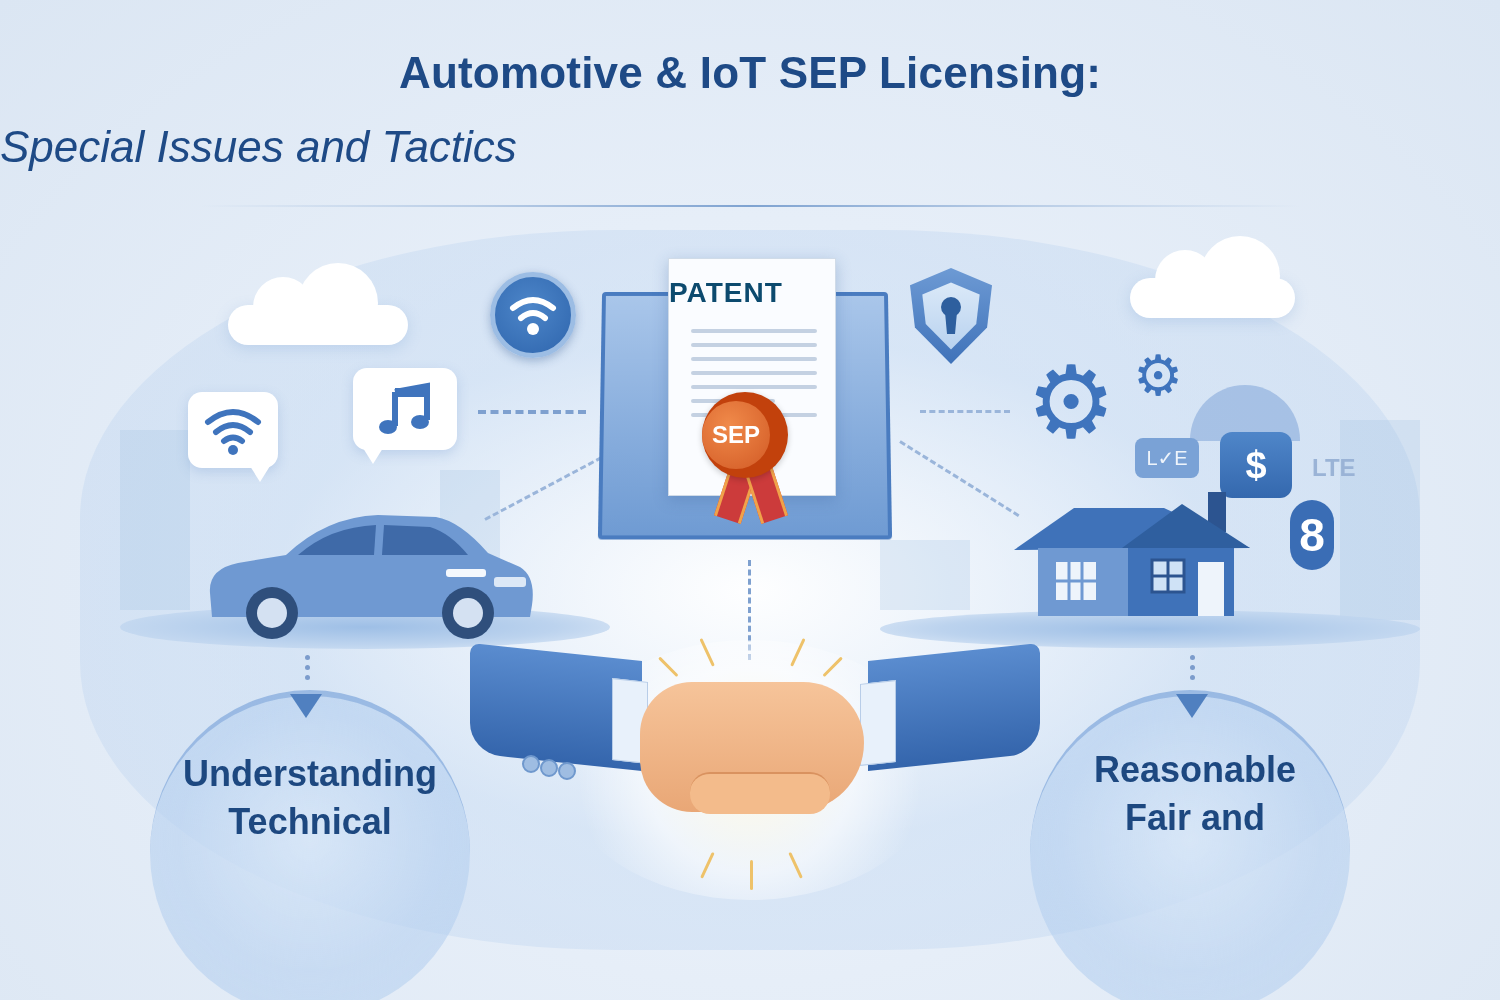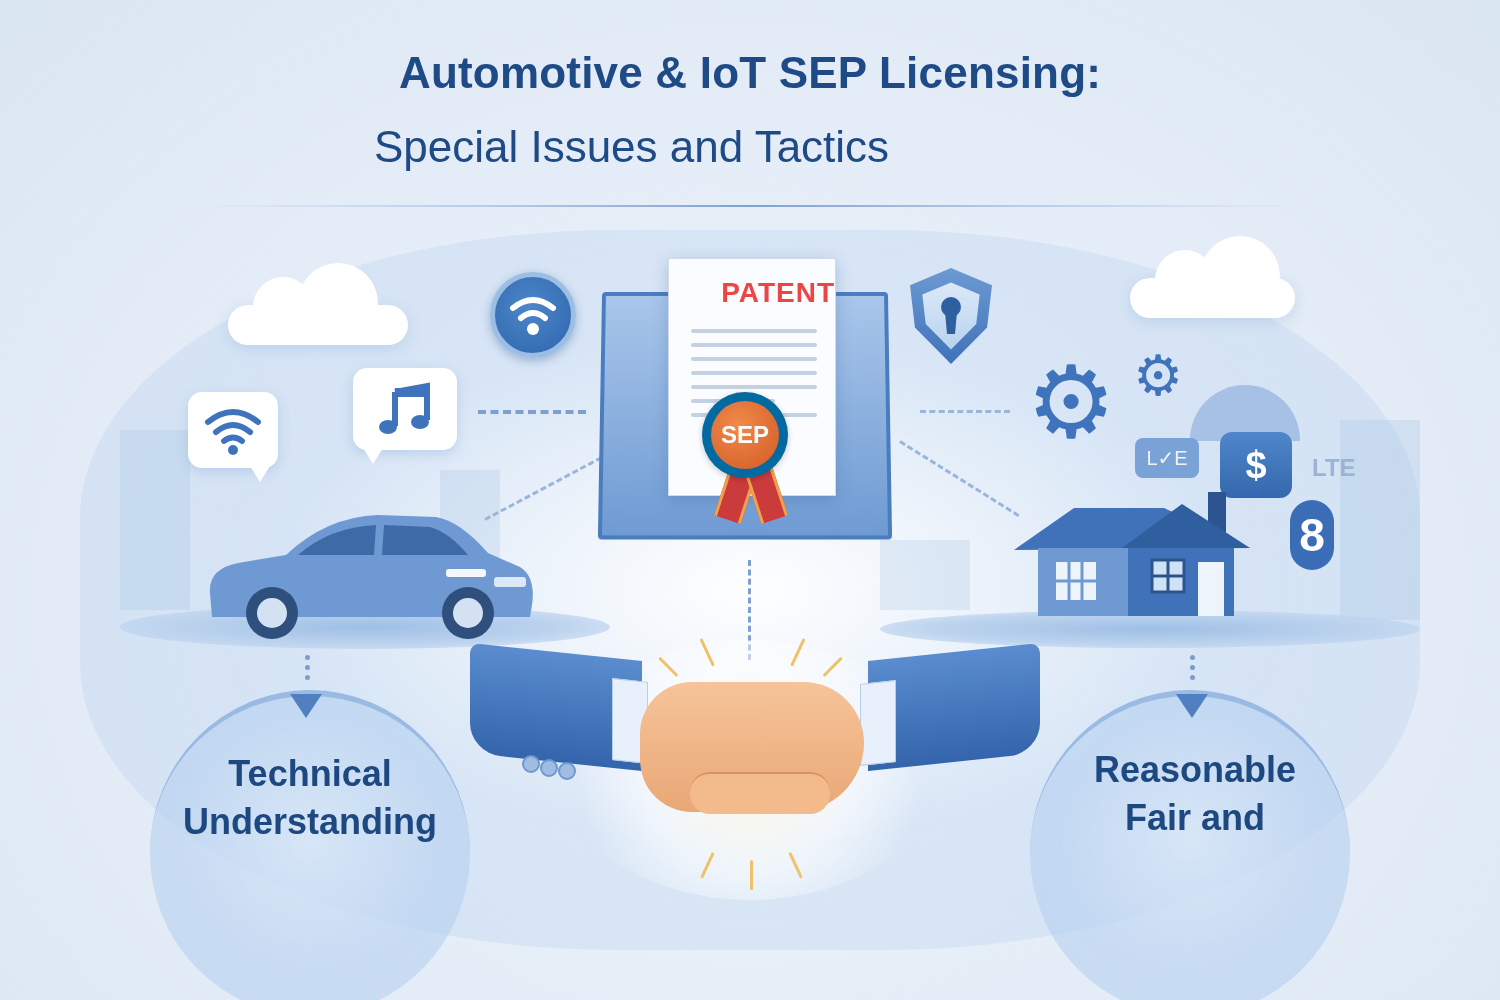--- a/index.html
+++ b/index.html
@@ -1,21 +1,21 @@
 <!DOCTYPE html>
 <html><head>
 <meta charset="utf-8">
 <style>
   html,body{margin:0;padding:0;}
   body{width:1500px;height:1000px;overflow:hidden;position:relative;
     background:radial-gradient(ellipse at 50% 60%, #f4f8fd 0%, #e6eef8 45%, #dbe6f3 100%);
     font-family:"Liberation Sans", sans-serif;}
   .abs{position:absolute;}
   .title{left:0;width:1500px;top:48px;text-align:center;color:#1e4a86;font-weight:bold;font-size:44px;letter-spacing:0.2px;}
-  .subtitle{left:0;width:1263px;top:122px;text-align:center;color:#1e4a86;font-size:44px;}
+  .subtitle{left:0;width:1263px;top:122px;color:#1e4a86;font-style:italic;font-size:44px;}
   .rule{left:200px;top:205px;width:1100px;height:2px;background:linear-gradient(90deg,transparent,#b9cde6,#7fa3d1,#b9cde6,transparent);}
   .bgwash{left:80px;top:230px;width:1340px;height:720px;border-radius:40%;
     background:radial-gradient(ellipse at 50% 50%, rgba(255,255,255,0.9) 0%, rgba(200,220,243,0.55) 50%, rgba(170,200,236,0.25) 75%, transparent 100%);}
   .city{background:rgba(150,185,225,0.22);}
   .cloud{background:#fff;border-radius:40px;box-shadow:0 4px 14px rgba(120,160,210,0.25);}
   .cloud::before,.cloud::after{content:"";position:absolute;background:#fff;border-radius:50%;}
   .cloud::before{width:60px;height:60px;left:25px;top:-28px;}
   .cloud::after{width:80px;height:80px;left:70px;top:-42px;}
   .bubble{background:#fff;border-radius:14px;box-shadow:0 4px 12px rgba(100,140,200,0.25);display:flex;align-items:center;justify-content:center;}
   .bubble .tail{position:absolute;width:0;height:0;border-left:10px solid transparent;border-right:10px solid transparent;border-top:16px solid #fff;}
@@ -23,23 +23,23 @@
   .dash-d{height:0;border-top:3px dashed #9ab5da;transform-origin:left center;}
   .circle-zone{border-radius:50%;background:radial-gradient(circle at 50% 45%, rgba(215,230,247,0.9) 0%, rgba(185,210,240,0.65) 55%, rgba(160,195,235,0.4) 100%);
     border-top:6px solid rgba(120,160,215,0.55);}
   .zone-text{color:#1d4880;font-weight:bold;font-size:36px;text-align:center;line-height:48px;}
   .arrow-down{width:0;height:0;border-left:16px solid transparent;border-right:16px solid transparent;border-top:24px solid #5080c0;}
   .dots{width:4px;}
   .dots span{display:block;width:5px;height:5px;border-radius:50%;background:#7c9ccc;margin-bottom:5px;}
   .platform{border-radius:50%;background:radial-gradient(ellipse at 50% 50%, #9ebfe6 0%, #bcd3ee 55%, rgba(200,220,243,0.2) 100%);}
   .doc-back{background:linear-gradient(180deg,#a9c6ea,#6f9bd3);border:4px solid #4a7cc0;border-radius:4px;}
   .doc-front{background:#fafcff;border:1px solid #d0dbe8;box-shadow:0 4px 14px rgba(60,100,160,0.3);}
-  .patent-label{color:#ef4444;font-weight:bold;font-size:28px;text-align:right;letter-spacing:1px;}
+  .patent-label{color:#0c4a6e;font-weight:bold;font-size:28px;text-align:left;letter-spacing:1px;}
   .doc-line{height:4px;background:#c4d1e2;border-radius:2px;}
-  .seal{width:86px;height:86px;border-radius:50%;background:#0369a1;display:flex;align-items:center;justify-content:center;box-shadow:0 2px 6px rgba(0,0,0,0.2);}
+  .seal{width:86px;height:86px;border-radius:50%;background:#c2410c;display:flex;align-items:center;box-shadow:0 2px 6px rgba(0,0,0,0.2);}
   .seal-inner{width:68px;height:68px;border-radius:50%;background:radial-gradient(circle at 40% 35%,#f08a4a,#d25a25);display:flex;align-items:center;justify-content:center;color:#fff;font-weight:bold;font-size:24px;}
   .ribbon{width:22px;height:56px;background:#cc3b3b;border-left:3px solid #f0a24a;border-right:3px solid #f0a24a;}
   .ring-icon{border-radius:50%;background:radial-gradient(circle at 45% 40%,#4d86c9,#2e65ad);border:5px solid #9cbde4;box-shadow:0 3px 10px rgba(40,80,140,0.35);display:flex;align-items:center;justify-content:center;}
   .shield{background:linear-gradient(180deg,#6d9ad4,#3f72b9);clip-path:polygon(50% 0,100% 18%,94% 62%,50% 100%,6% 62%,0 18%);display:flex;align-items:center;justify-content:center;}
   .shield-inner{width:70%;height:70%;background:linear-gradient(180deg,#dbe9f8,#b8d2ef);clip-path:polygon(50% 0,100% 18%,94% 62%,50% 100%,6% 62%,0 18%);display:flex;align-items:center;justify-content:center;}
   .gear{color:#3f74bd;line-height:1;text-align:center;}
   .blue-bubble{background:linear-gradient(180deg,#4f86c9,#3468ae);border-radius:12px;color:#fff;font-weight:bold;display:flex;align-items:center;justify-content:center;}
   .light-bubble{background:#7aa2d6;border-radius:8px;color:#eef4fb;display:flex;align-items:center;justify-content:center;font-size:20px;}
   .lte{color:#9ab3d6;font-size:24px;font-weight:bold;}
   .eight{width:44px;height:70px;border-radius:22px;background:#3a6db5;color:#fff;font-weight:bold;font-size:46px;display:flex;align-items:center;justify-content:center;}
@@ -185,22 +185,22 @@
 <div class="abs" style="left:690px;top:772px;width:140px;height:40px;border-radius:20px;background:#f3bb8b;border-top:2px solid #d9925f;"></div>
 
 <div class="abs circle-zone" style="left:150px;top:690px;width:320px;height:320px;"></div>
 <div class="abs dots" style="left:305px;top:655px;">
     <span></span>
     <span></span>
     <span></span>
   </div>
 <div class="abs arrow-down" style="left:290px;top:694px;"></div>
 <div class="abs zone-text" style="left:150px;top:750px;width:320px;">
+  <div>Understanding</div>
   <div>Technical</div>
-  <div>Understanding</div>
 </div>
 
 <div class="abs circle-zone" style="left:1030px;top:690px;width:320px;height:320px;"></div>
 <div class="abs dots" style="left:1190px;top:655px;">
     <span></span>
     <span></span>
     <span></span>
   </div>
 <div class="abs arrow-down" style="left:1176px;top:694px;"></div>
 <div class="abs zone-text" style="left:1030px;top:746px;width:330px;">

